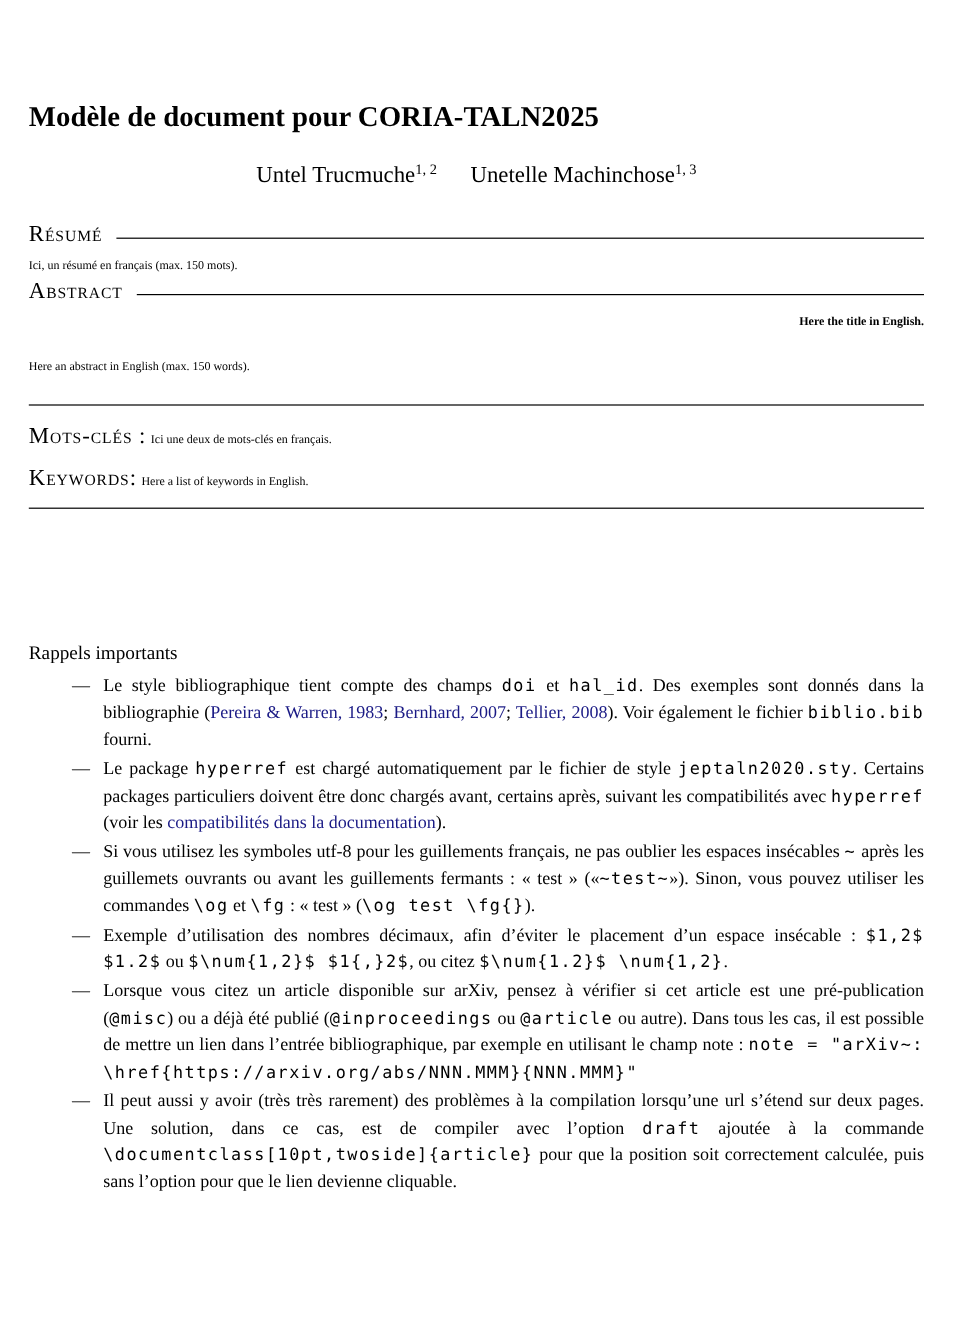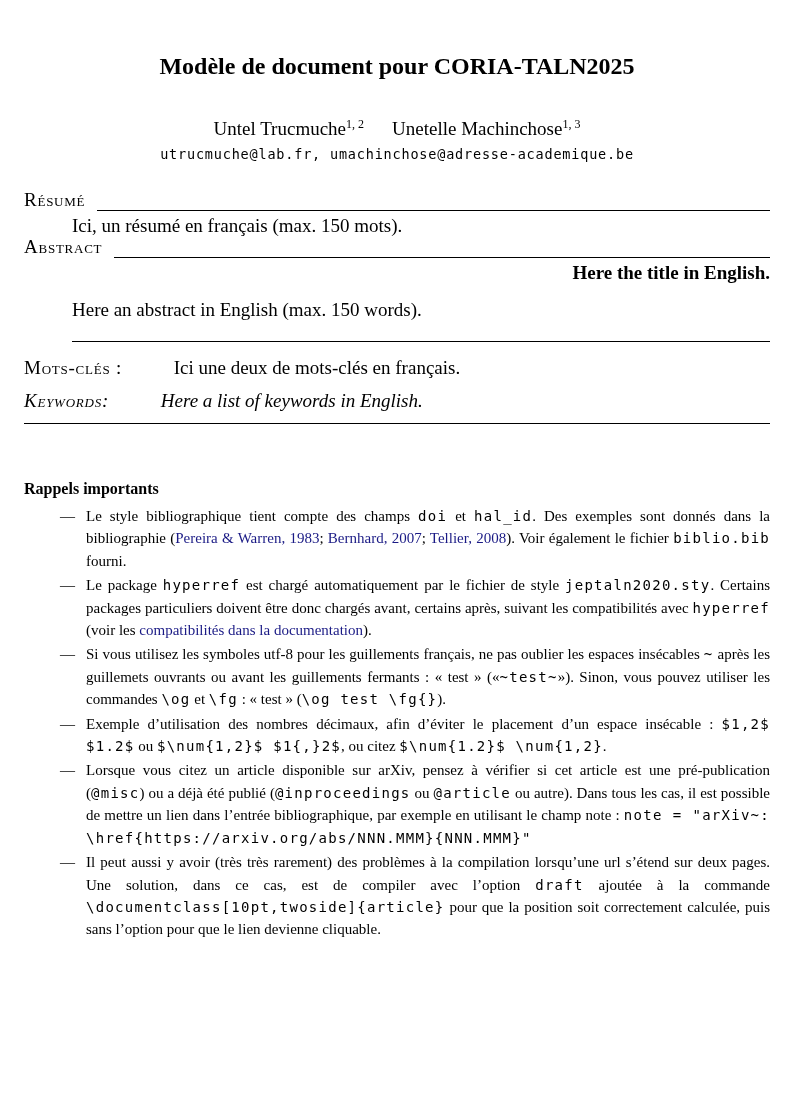--- a/index.html
+++ b/index.html
@@ -6,52 +6,52 @@
   body {
     width: 794px; height: 1112px; overflow: hidden;
     font-family: "Liberation Serif", "DejaVu Serif", serif;
     color: #000000;
     -webkit-font-smoothing: antialiased;
   }
   .page { padding: 0 24px; box-sizing: border-box; }
 
   
   .title {
-    padding-top: 52px; text-align: center;
+    padding-top: 84px; 
     font-size: 24px; font-weight: bold; line-height: 28px;
   }
-  .authors { margin-top: 38px; text-align: center; font-size: 19px; }
+  .authors { margin-top: 24px; text-align: center; font-size: 19px; }
   .authors .author { margin: 0 14px; }
   .authors sup { font-size: 12px; line-height: 0; }
   .affiliations { margin-top: 6px; text-align: center; font-size: 15px; line-height: 21px; }
   .emails {
     margin-top: 5px; text-align: center;
     font-family: "DejaVu Sans Mono", "Liberation Mono", monospace;
     font-size: 13.5px; letter-spacing: 0.06em;
   }
 
   
-  .label-row { display: flex; }
+  .label-row { display: flex; align-items: center; }
   .sc {
     font-variant: small-caps; font-size: 19px; letter-spacing: 0.04em;
     white-space: nowrap;
   }
   .rule-fill { flex: 1; border-bottom: 1.6px solid #000; margin-left: 12px; margin-top: 5px; }
-  .body-text { font-size: 19px; line-height: 21px; margin-left: 48px; }
+  .body-text { font-size: 10px; line-height: 21px; }
   .sec-resume { margin-top: 27px; }
   .resume-text { margin-top: 4px; }
   .sec-abstract { }
   .english-title { margin-top: 4px; font-weight: bold; text-align: right; }
   .abstract-text { margin-top: 16px; border-bottom: 1.6px solid #000; padding-bottom: 21px; }
   .inline-label-row { margin-top: 15px; font-size: 15px; }
-  .inline-label-row + .inline-label-row { margin-top: 11px; font-style: italic; }
+  .inline-label-row + .inline-label-row { margin-top: 11px; }
   .final-rule { margin-top: 11px; border-bottom: 1.8px solid #000; }
 
   
-  .reminders-heading { margin-top: 56px; font-size: 16px; font-weight: bold; }
+  .reminders-heading { margin-top: 112px; font-size: 16px; font-weight: normal; }
   .reminder-list { margin-top: 7px; }
   .li { display: flex; font-size: 15px; line-height: 22.4px; margin-top: 2px; }
   .li .dash { flex: 0 0 26px; margin-left: 36px; }
   .li .txt { flex: 1; text-align: justify; }
   .seg-c {
     font-family: "DejaVu Sans Mono", "Liberation Mono", monospace;
     font-size: 14px; letter-spacing: 0.09em;
   }
   .seg-i { }
   .seg-l { color: var(--link, #1a1a85); }
@@ -61,21 +61,20 @@
 
 <div class="page">
 
   <div class="title">Modèle de document pour CORIA-TALN2025</div>
 
   <div class="authors"><span class="author"><span>Untel Trucmuche</span><sup>1, 2</sup></span><span class="author"><span>Unetelle Machinchose</span><sup>1, 3</sup></span></div>
 
   <div class="affiliations">
     </div>
 
-  <div class="emails">utrucmuche@lab.fr, umachinchose@adresse-academique.be</div>
 
   <div class="label-row sec-resume">
     <span class="sc">Résumé</span>
     <span class="rule-fill"></span>
   </div>
   <div class="body-text resume-text">Ici, un résumé en français (max. 150 mots).</div>
 
   <div class="label-row sec-abstract">
     <span class="sc">Abstract</span>
     <span class="rule-fill"></span>

